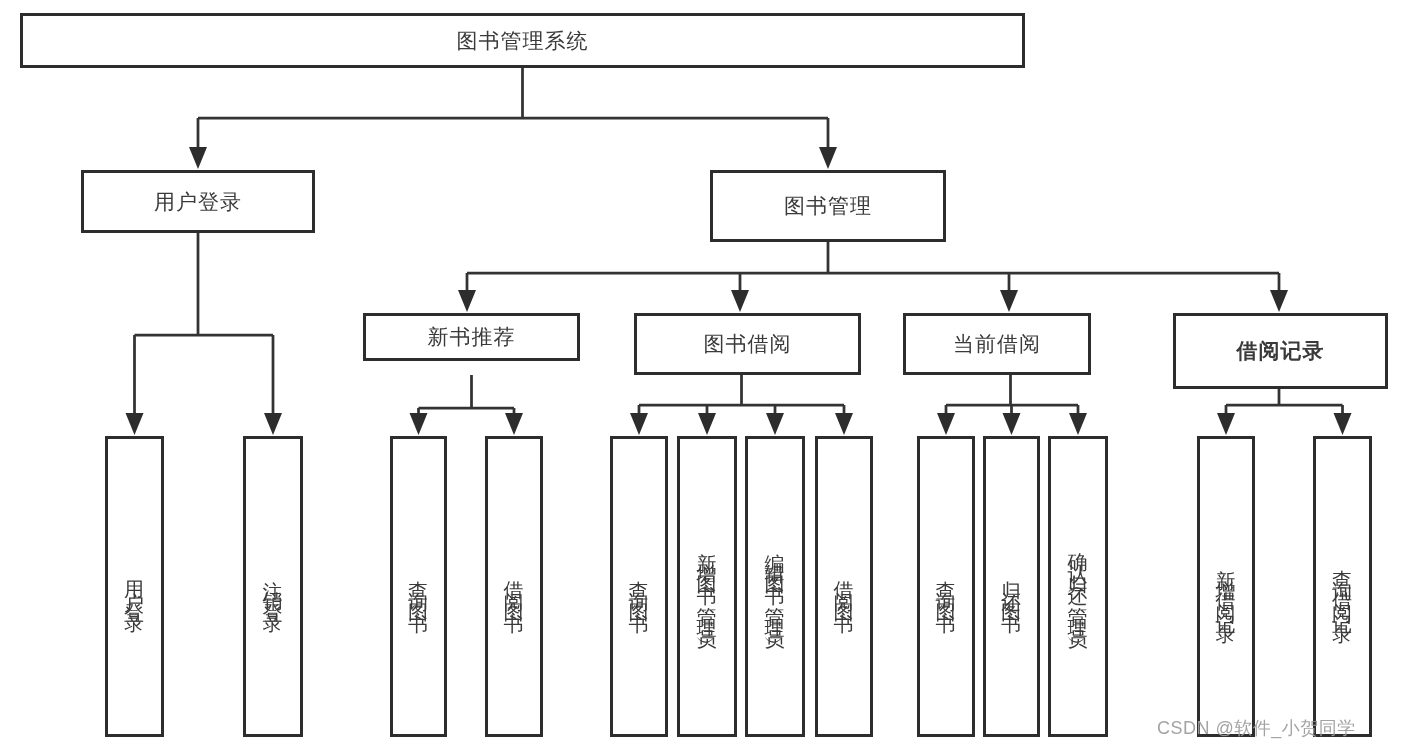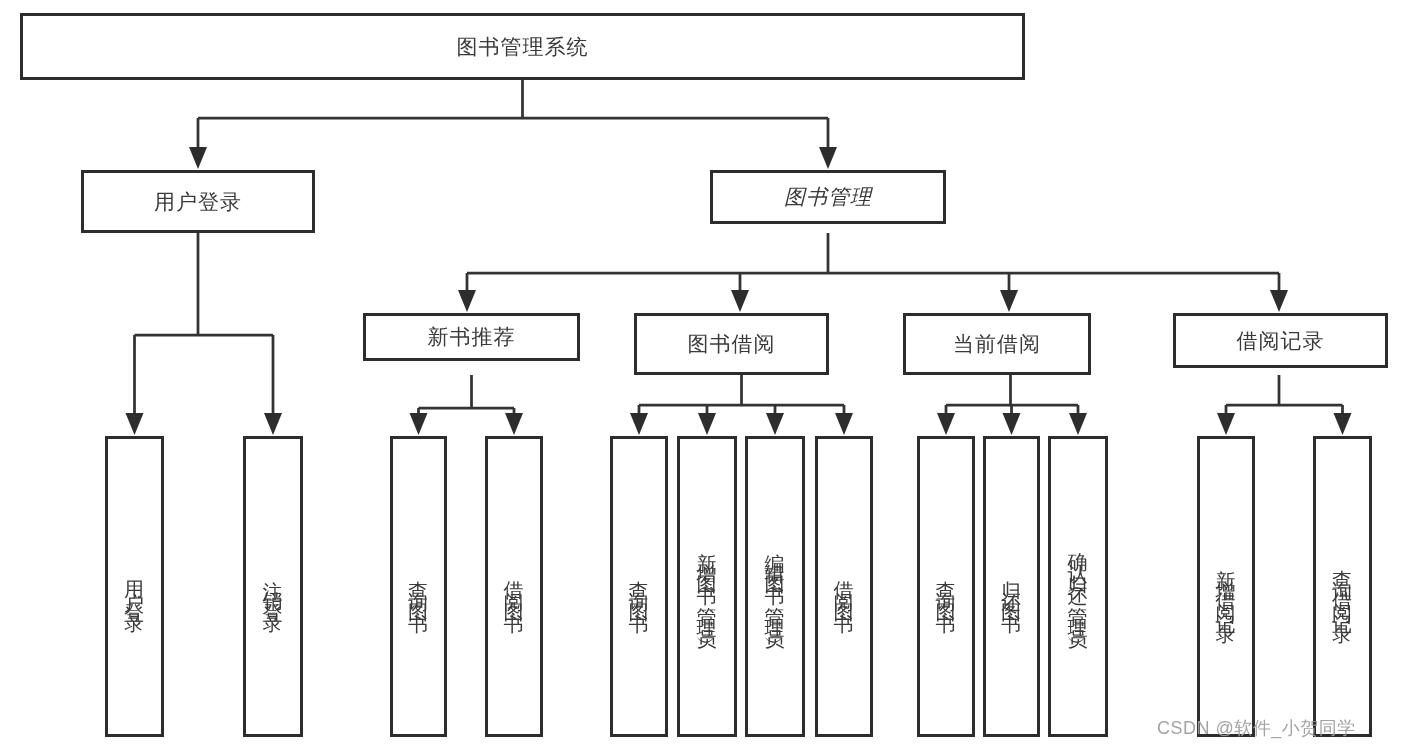--- a/index.html
+++ b/index.html
@@ -34,29 +34,29 @@
     white-space: nowrap;
   }
   .vlabel {
     writing-mode: vertical-lr;
     text-orientation: mixed;
     font-size: 20px;
     line-height: 1;
     letter-spacing: 11px;
   }
   
-  .n-root { left: 20px;   top: 13px;  width: 1005px; height: 67px; }
+  .n-root { left: 20px;   top: 13px;  width: 1005px; height: 55px; }
   
   .n-l2a  { left: 81px;   top: 170px; width: 234px;  height: 63px; }
-  .n-l2b  { left: 710px;  top: 170px; width: 236px;  height: 54px; font-style: italic; }
+  .n-l2b  { left: 710px;  top: 170px; width: 236px;  height: 72px; }
   
   .n-l3a  { left: 363px;  top: 313px; width: 217px;  height: 48px; }
-  .n-l3b  { left: 634px;  top: 313px; width: 195px;  height: 62px; }
+  .n-l3b  { left: 634px;  top: 313px; width: 227px;  height: 62px; }
   .n-l3c  { left: 903px;  top: 313px; width: 188px;  height: 62px; }
-  .n-l3d  { left: 1173px; top: 313px; width: 215px;  height: 55px; }
+  .n-l3d  { left: 1173px; top: 313px; width: 215px;  height: 76px; font-weight: bold; }
   
   .leaf   { top: 436px; height: 301px; }
   .n-f01 { left: 105px;  width: 59px; }
   .n-f02 { left: 243px;  width: 60px; }
   .n-f03 { left: 390px;  width: 57px; }
   .n-f04 { left: 485px;  width: 58px; }
   .n-f05 { left: 610px;  width: 58px; }
   .n-f06 { left: 677px;  width: 60px; }
   .n-f07 { left: 745px;  width: 60px; }
   .n-f08 { left: 815px;  width: 58px; }

